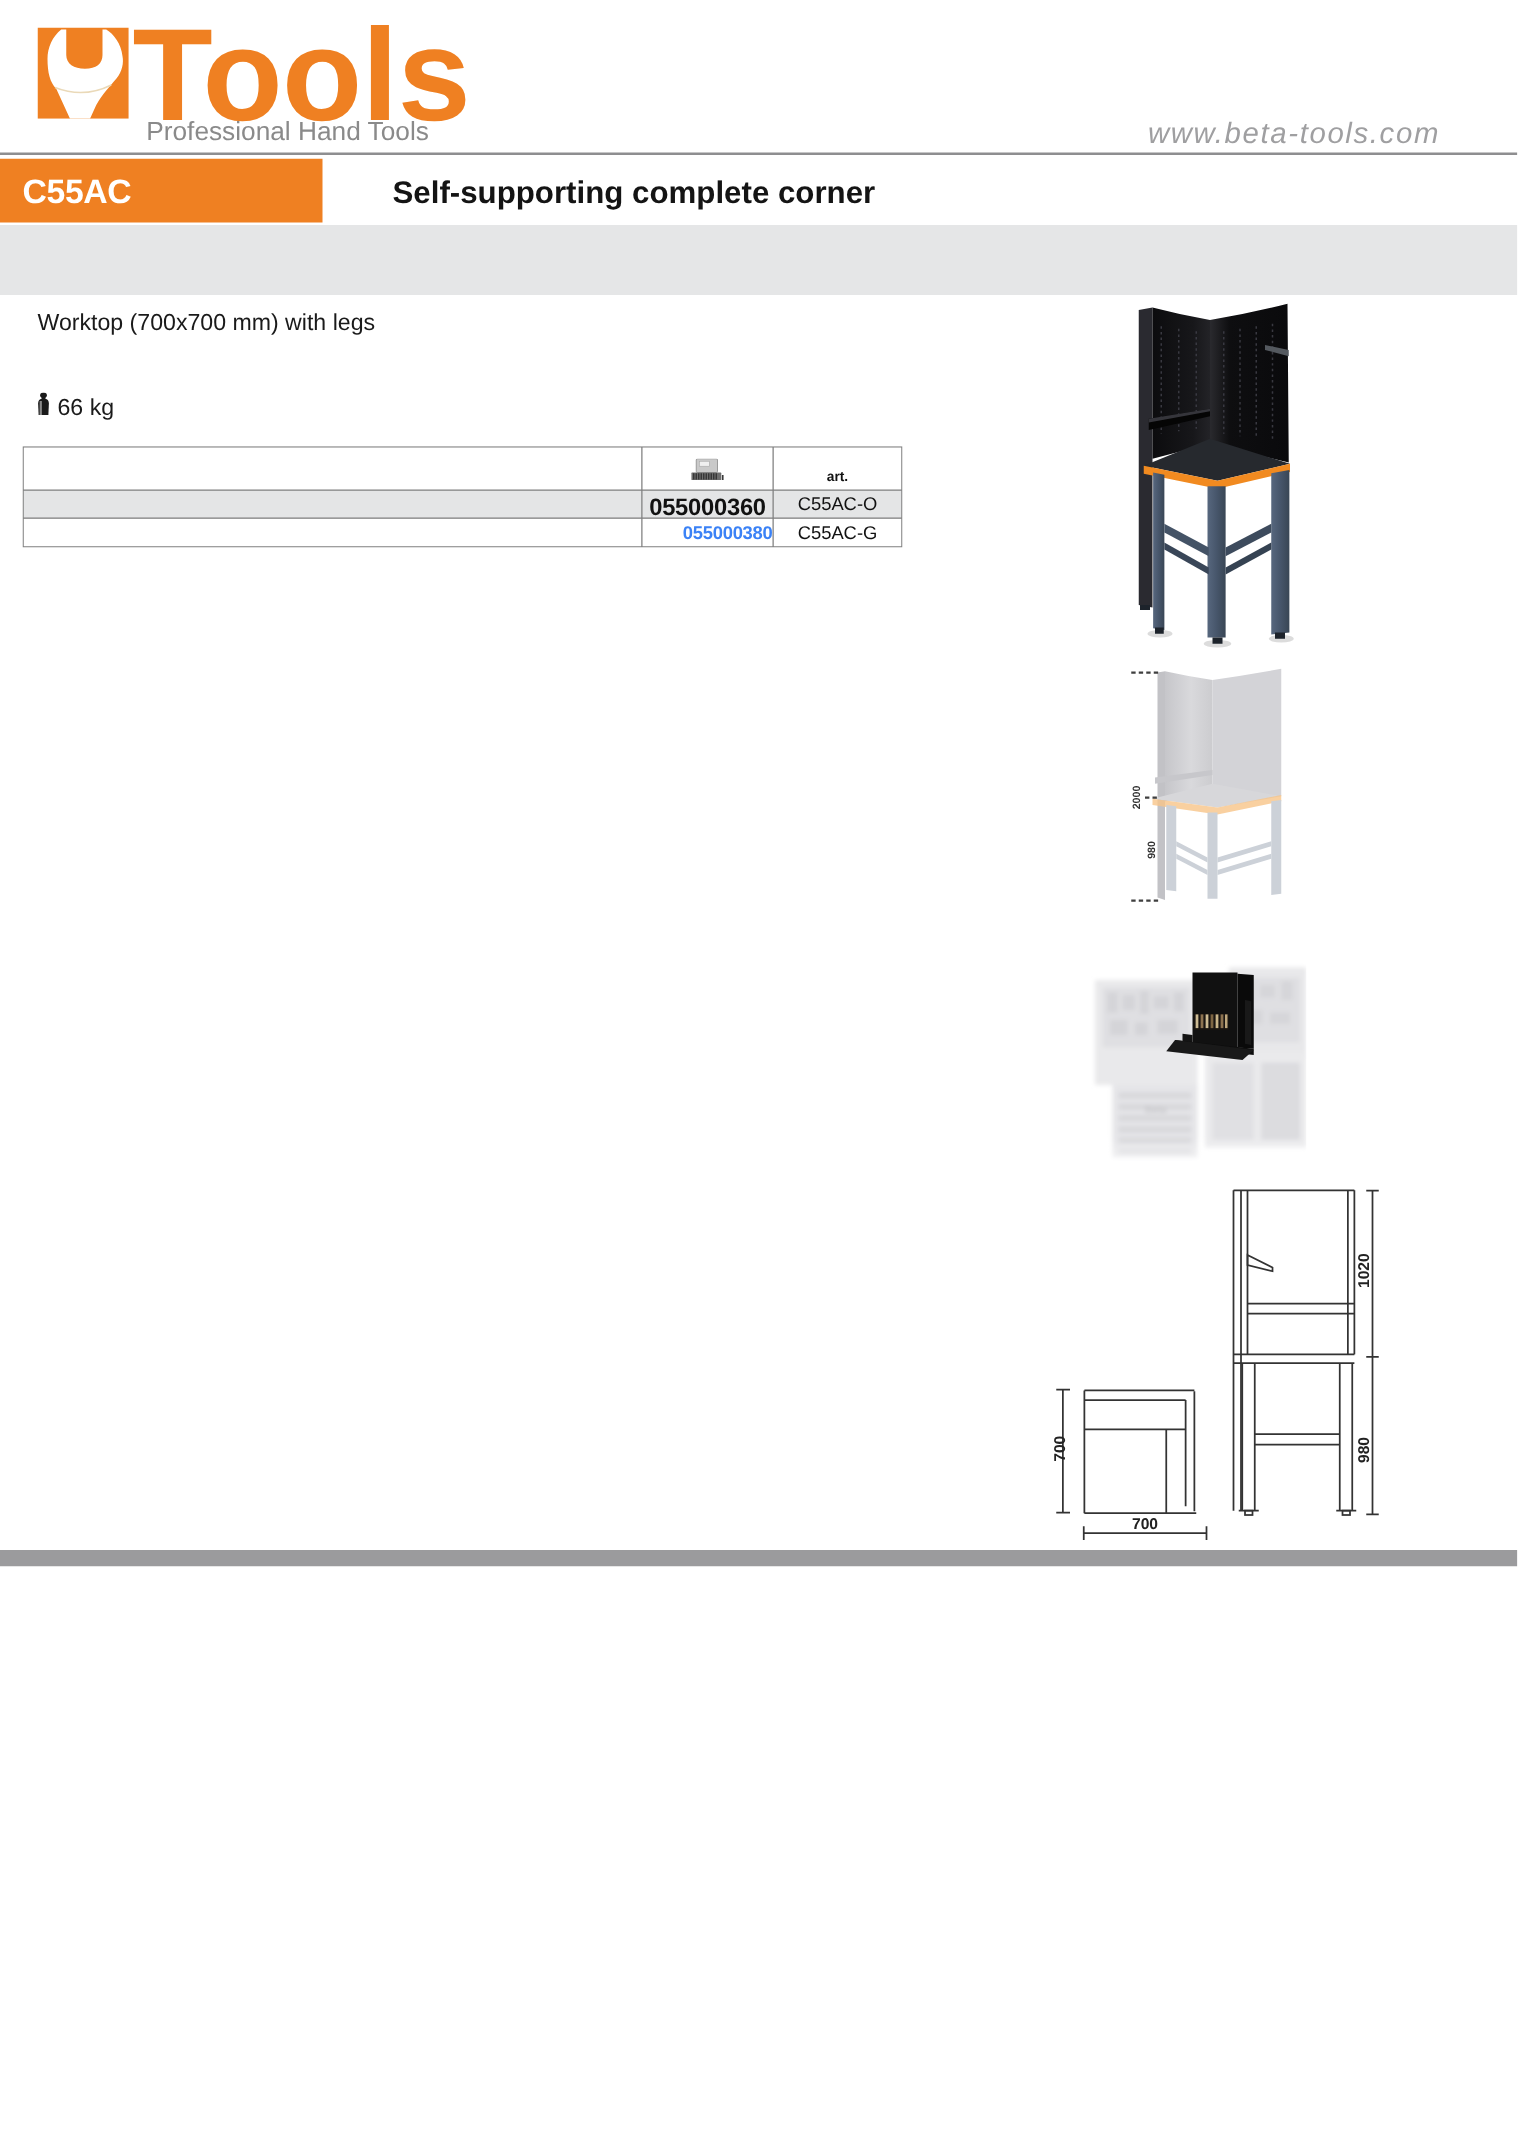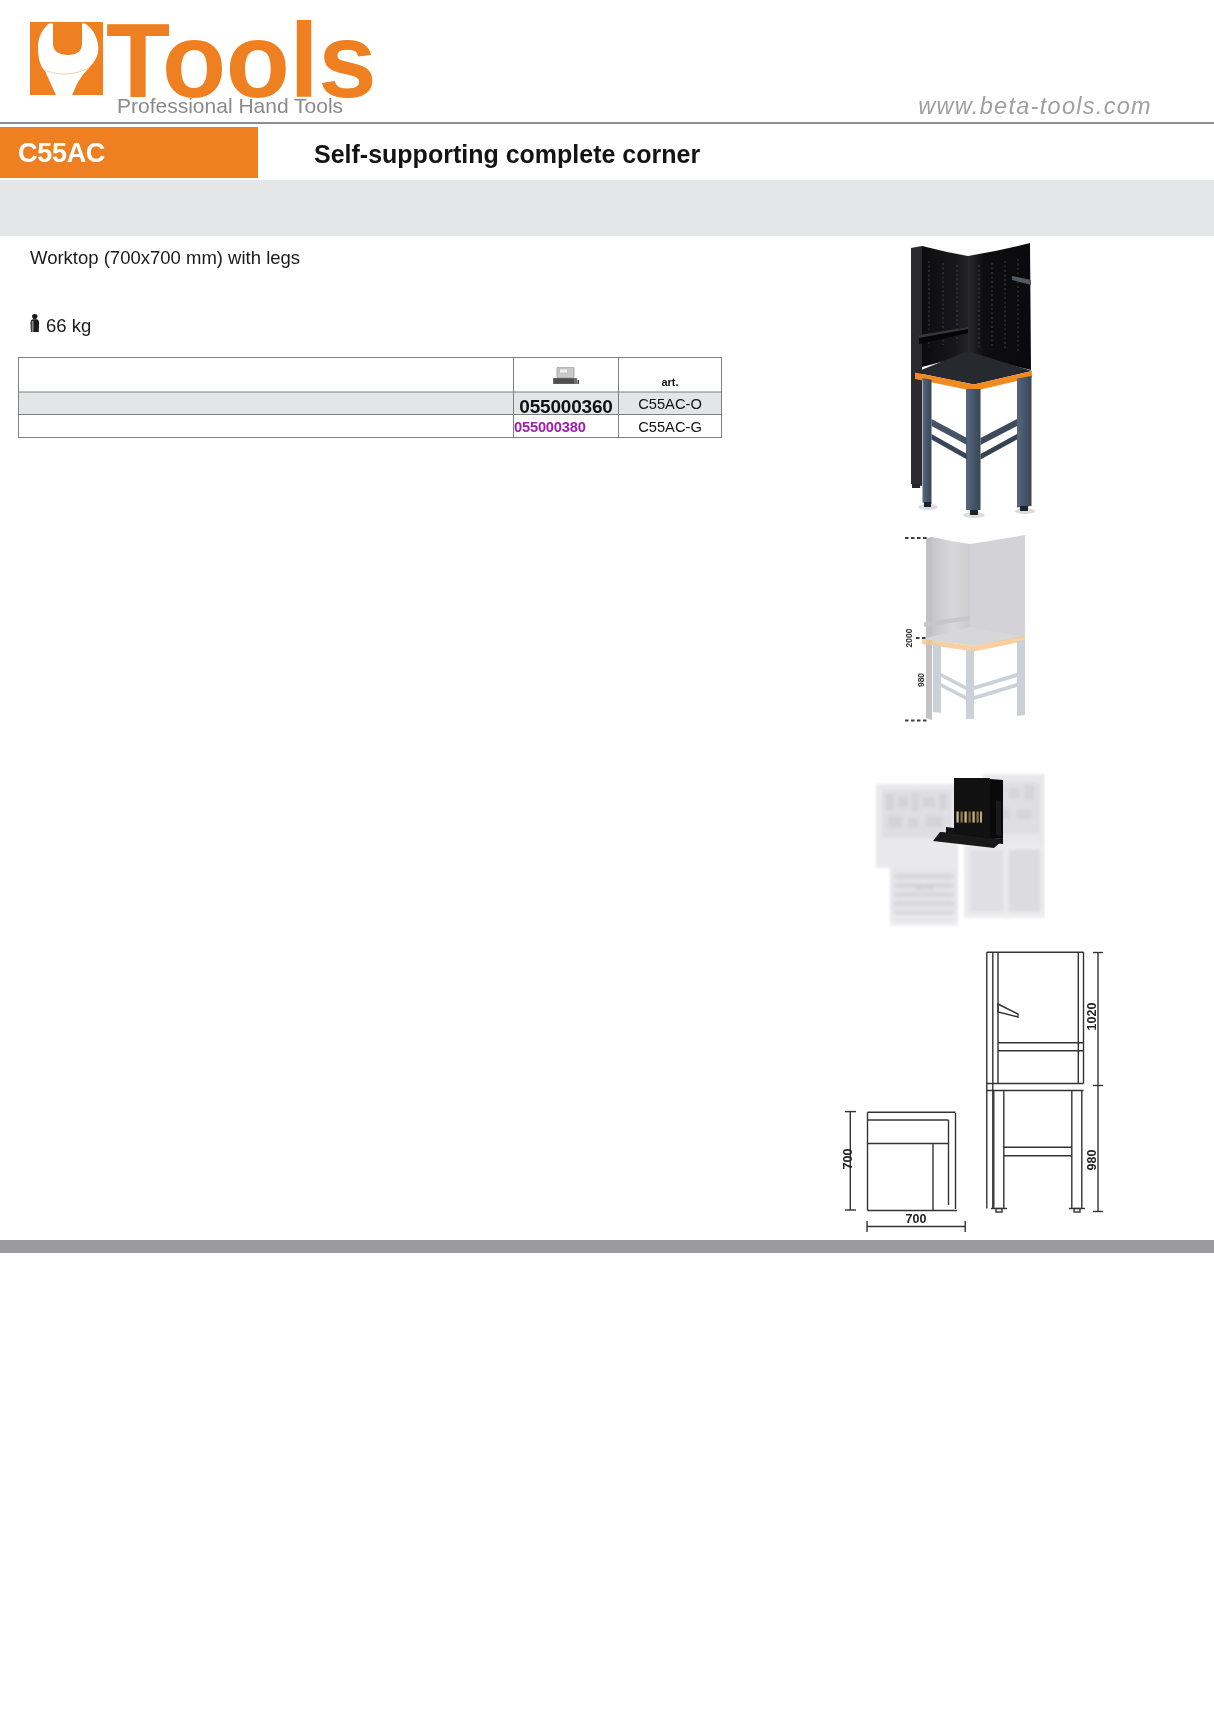--- a/index.html
+++ b/index.html
@@ -72,21 +72,21 @@
     </g>
     <rect x="24.5" y="13" width="1.5" height="4" fill="#3a3a3a"></rect>
   </svg>
   
   <div class="abs" style="left:601px;top:19px;width:102px;text-align:center;font-weight:bold;font-size:11px;color:#111;">art.</div>
   
   <div class="abs" style="left:496px;top:39px;width:104px;text-align:center;font-weight:bold;font-size:19px;letter-spacing:-0.2px;color:#111;">055000360</div>
   
   <div class="abs" style="left:601px;top:39px;width:102px;text-align:center;font-size:14.7px;color:#111;">C55AC-O</div>
   
-  <div class="abs" style="left:496px;top:62px;width:104px;text-align:left;font-weight:bold;font-size:14.7px;letter-spacing:-0.2px;color:#a21caf;">055000380</div>
+  <div class="abs" style="left:496px;top:62px;width:104px;text-align:right;font-weight:bold;font-size:14.7px;letter-spacing:-0.2px;color:#3b82f6;">055000380</div>
   
   <div class="abs" style="left:601px;top:62px;width:102px;text-align:center;font-size:14.7px;color:#111;">C55AC-G</div>
 </div>
 
 <svg class="abs" style="left:895px;top:235px;" width="155" height="295" viewBox="0 0 155 295">
   <defs>
     <linearGradient id="lp" x1="0" y1="0" x2="1" y2="0">
       <stop offset="0" stop-color="#0c0c0e"></stop>
           <stop offset="0.7" stop-color="#17171a"></stop>
           <stop offset="1" stop-color="#232327"></stop>

